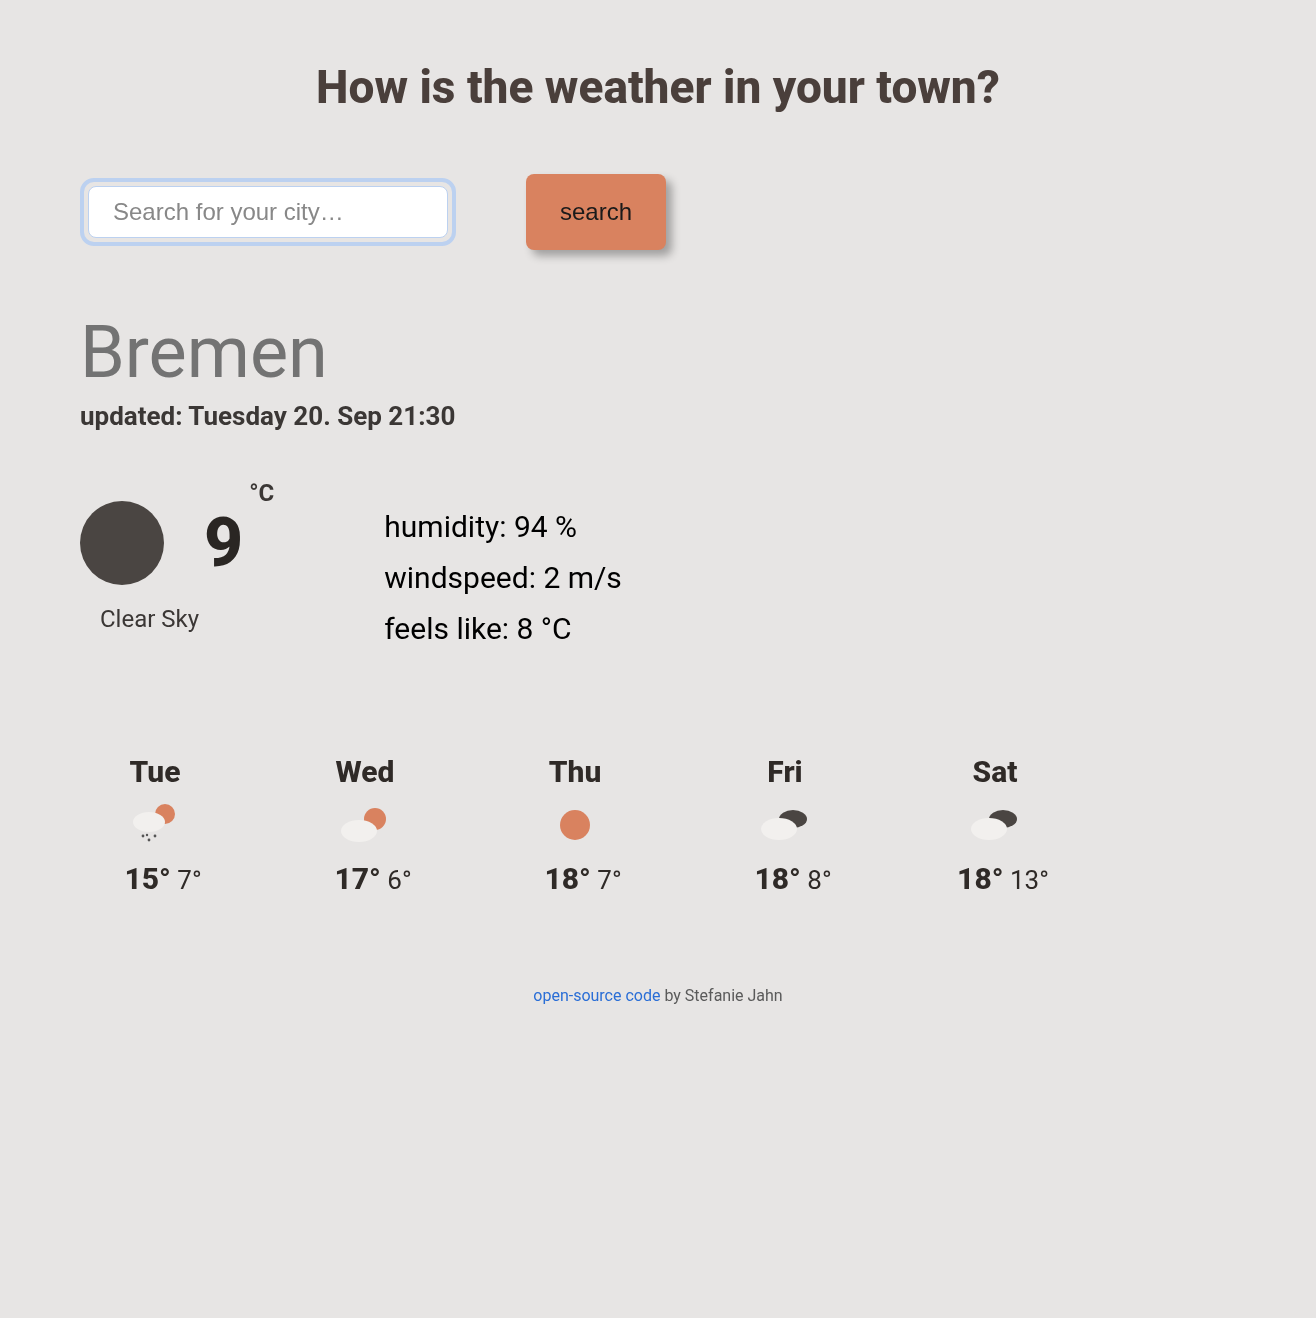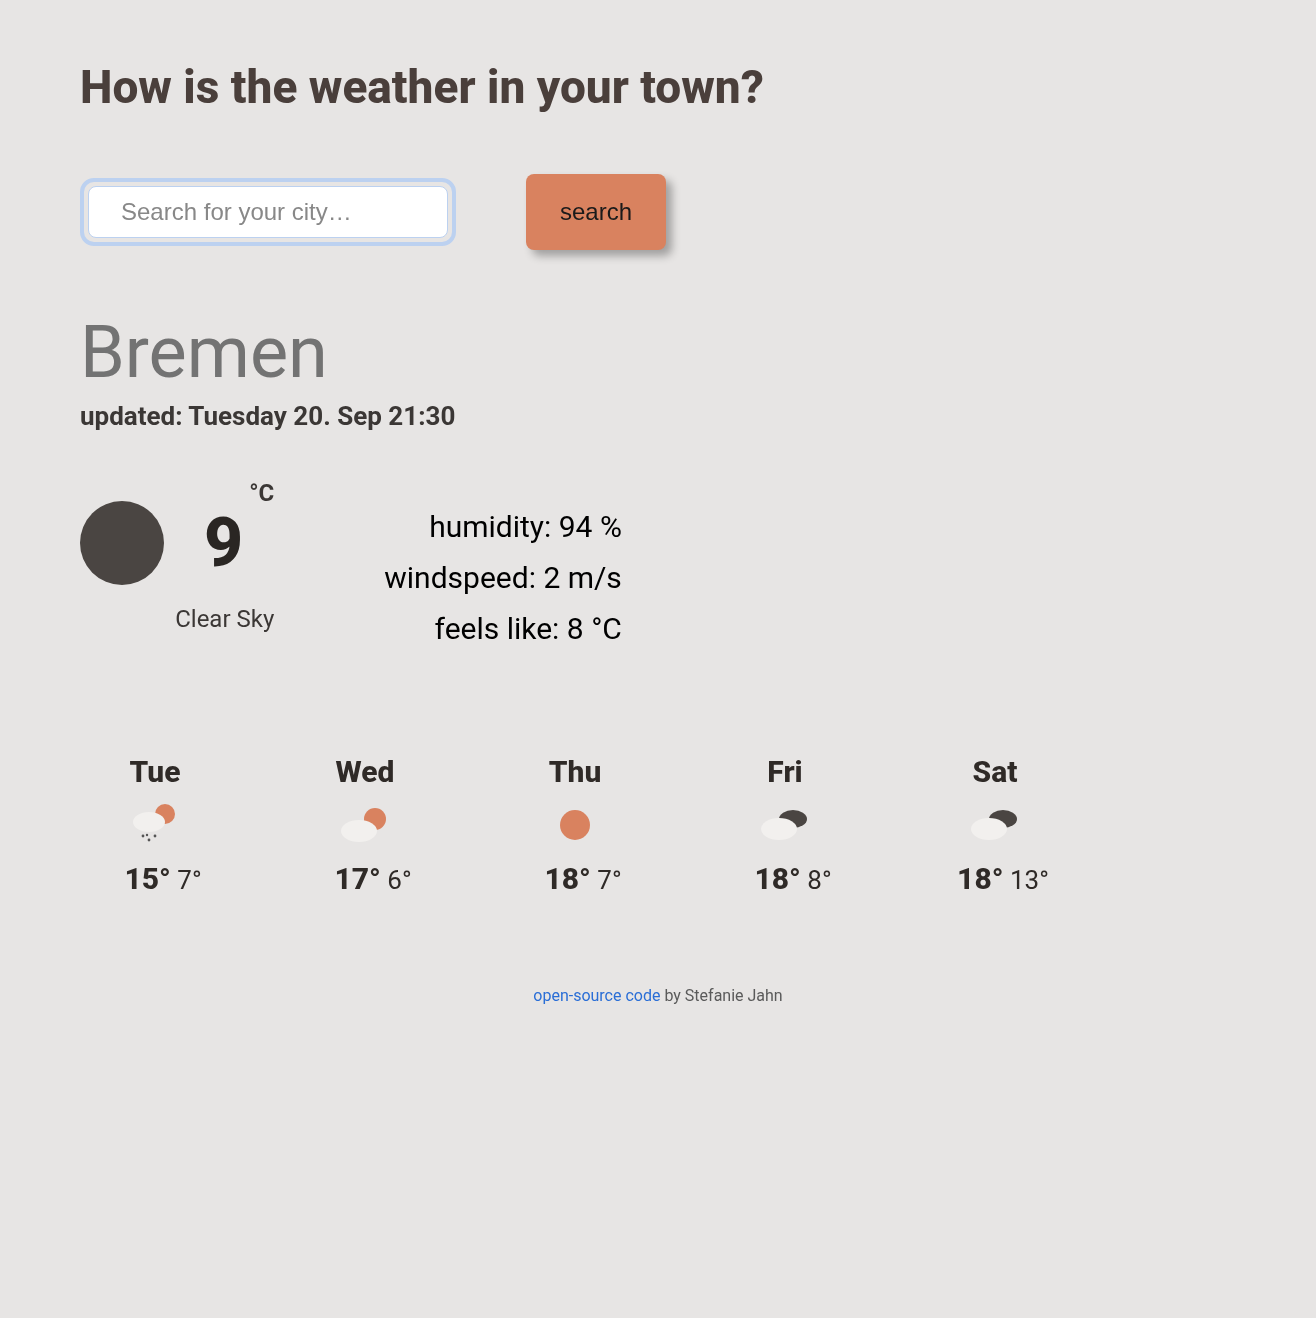--- a/index.html
+++ b/index.html
@@ -8,38 +8,39 @@
     background: #e7e5e4;
     color: #3b3735;
     padding: 60px 80px;
     width: 1316px;
   }
   h1.title {
     font-size: 46px;
     font-weight: 800;
     color: #4a3f3b;
     margin-bottom: 60px;
+    text-align: center;
   }
   .search-row {
     display: flex;
     align-items: center;
     gap: 70px;
     margin-bottom: 60px;
   }
   .search-wrap {
     border: 4px solid #bcd1f0;
     border-radius: 14px;
     padding: 4px;
     display: inline-block;
   }
   .search-input {
     width: 360px;
     height: 52px;
     font-size: 24px;
-    padding: 0 32px;
+    padding: 0 24px;
     border: 1px solid #bcd1f0;
     border-radius: 8px;
     outline: none;
     color: #555;
     background: #fff;
   }
   .search-input::placeholder { color: #888; }
   .search-btn {
     background: #d9825f;
     border: none;
@@ -60,21 +61,20 @@
     font-size: 26px;
     color: #3b3735;
     margin-bottom: 70px;
     font-weight: bold;
   }
   .current-row {
     display: flex;
     align-items: flex-start;
     gap: 110px;
     margin-bottom: 100px;
-    text-align: right;
   }
   .current-left {
     display: flex;
     flex-direction: column;
     gap: 20px;
   }
   .current-main {
     display: flex;
     align-items: center;
     gap: 40px;

